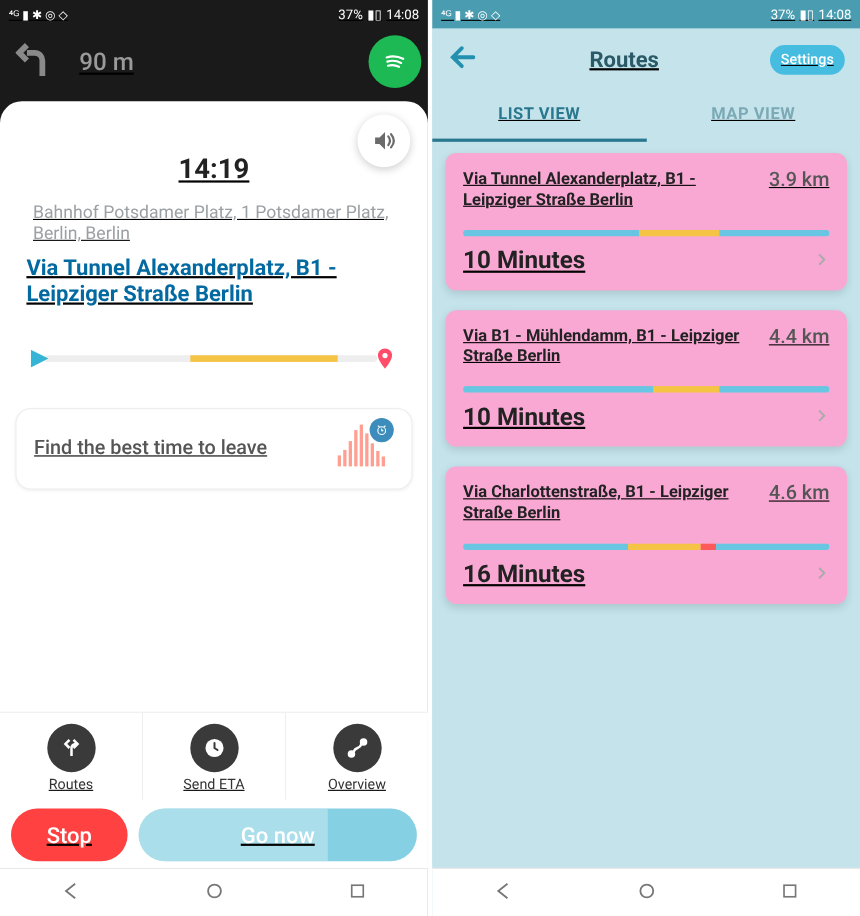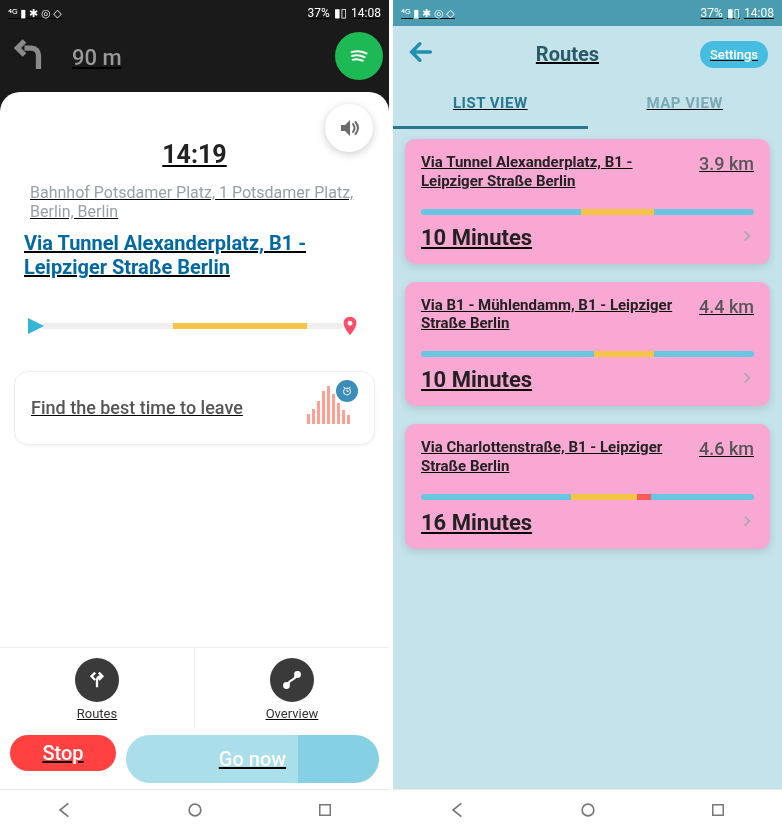--- a/index.html
+++ b/index.html
@@ -44,21 +44,21 @@
 .best-time-bars span{ width:3px; background:#ff6b57; opacity:.65}
 .alarm-badge{position:absolute; right:0; top:-6px; width:22px; height:22px; border-radius:50%; background:#3c8dbc; display:flex; align-items:center; justify-content:center}
 
 .action-row { display:flex; background:#fff; border-top:1px solid #eee; }
 .action-item { flex:1; text-align:center; padding:10px 0 6px; border-right:1px solid #eee; display:flex; flex-direction:column; align-items:center; gap:4px}
 .action-item:last-child{border-right:0}
 .action-icon { width:44px; height:44px; border-radius:50%; background:#3a3a3a; display:flex; align-items:center; justify-content:center; color:#fff}
 .action-label { font-size:13px; color:#333}
 
 .btn-row { display:flex; gap:10px; padding:8px 10px 6px; background:#fff}
-.btn-stop { flex:0 0 106px; background:#ff4141; color:#fff; border-radius:30px; height:36px; display:flex; align-items:center; justify-content:center; font-size:20px; font-weight:500}
+.btn-stop { flex:0 0 106px; background:#ff4141; color:#fff; border-radius:30px; height:48px; display:flex; align-items:center; justify-content:center; font-size:20px; font-weight:500}
 .btn-go { flex:1; background:#86d0e3; color:#fff; border-radius:30px; height:48px; display:flex; align-items:center; justify-content:center; font-size:20px; font-weight:500; position:relative; overflow:hidden}
 .btn-go-fill{position:absolute;left:0;top:0;bottom:0;width:68%;background:rgba(255,255,255,0.3);}
 
 
 .routes-header { display:flex; align-items:center; justify-content:space-between; padding:12px 14px 10px; background:#c4e3eb}
 .back-btn { color:#2390b0; }
 .routes-title { font-size:20px; font-weight:bold; color:#2a5968}
 .settings-btn { background:#46bde0; color:#fff; padding:6px 10px; border-radius:14px; font-size:13px; font-weight:500}
 
 .tabs { display:flex; background:#c4e3eb}
@@ -175,20 +175,29 @@
       <div class="action-item">
         <div class="action-icon">
             <svg width="22" height="22" viewBox="0 0 24 24" fill="none" stroke="#fff" stroke-width="2.5">
               <path d="M12 20v-8a4 4 0 0 1 4-4h2M14 4l4 4-4 4M10 4L6 8l4 4"></path>
             </svg>
           </div>
         <div class="action-label">Routes</div>
       </div>
       <div class="action-item">
         <div class="action-icon">
+            <svg width="22" height="22" viewBox="0 0 24 24" fill="#fff">
+              <circle cx="12" cy="12" r="9" fill="#fff"></circle>
+              <path d="M12 7v5l3 2" stroke="#3a3a3a" stroke-width="2" fill="none" stroke-linecap="round"></path>
+            </svg>
+          </div>
+        <div class="action-label">Send ETA</div>
+      </div>
+      <div class="action-item">
+        <div class="action-icon">
             <svg width="22" height="22" viewBox="0 0 24 24" fill="none" stroke="#fff" stroke-width="2.5">
               <circle cx="6" cy="18" r="2.5" fill="#fff"></circle>
               <circle cx="18" cy="6" r="2.5" fill="#fff"></circle>
               <path d="M8 16 C10 10 14 14 16 8"></path>
             </svg>
           </div>
         <div class="action-label">Overview</div>
       </div>
     </div>
 

